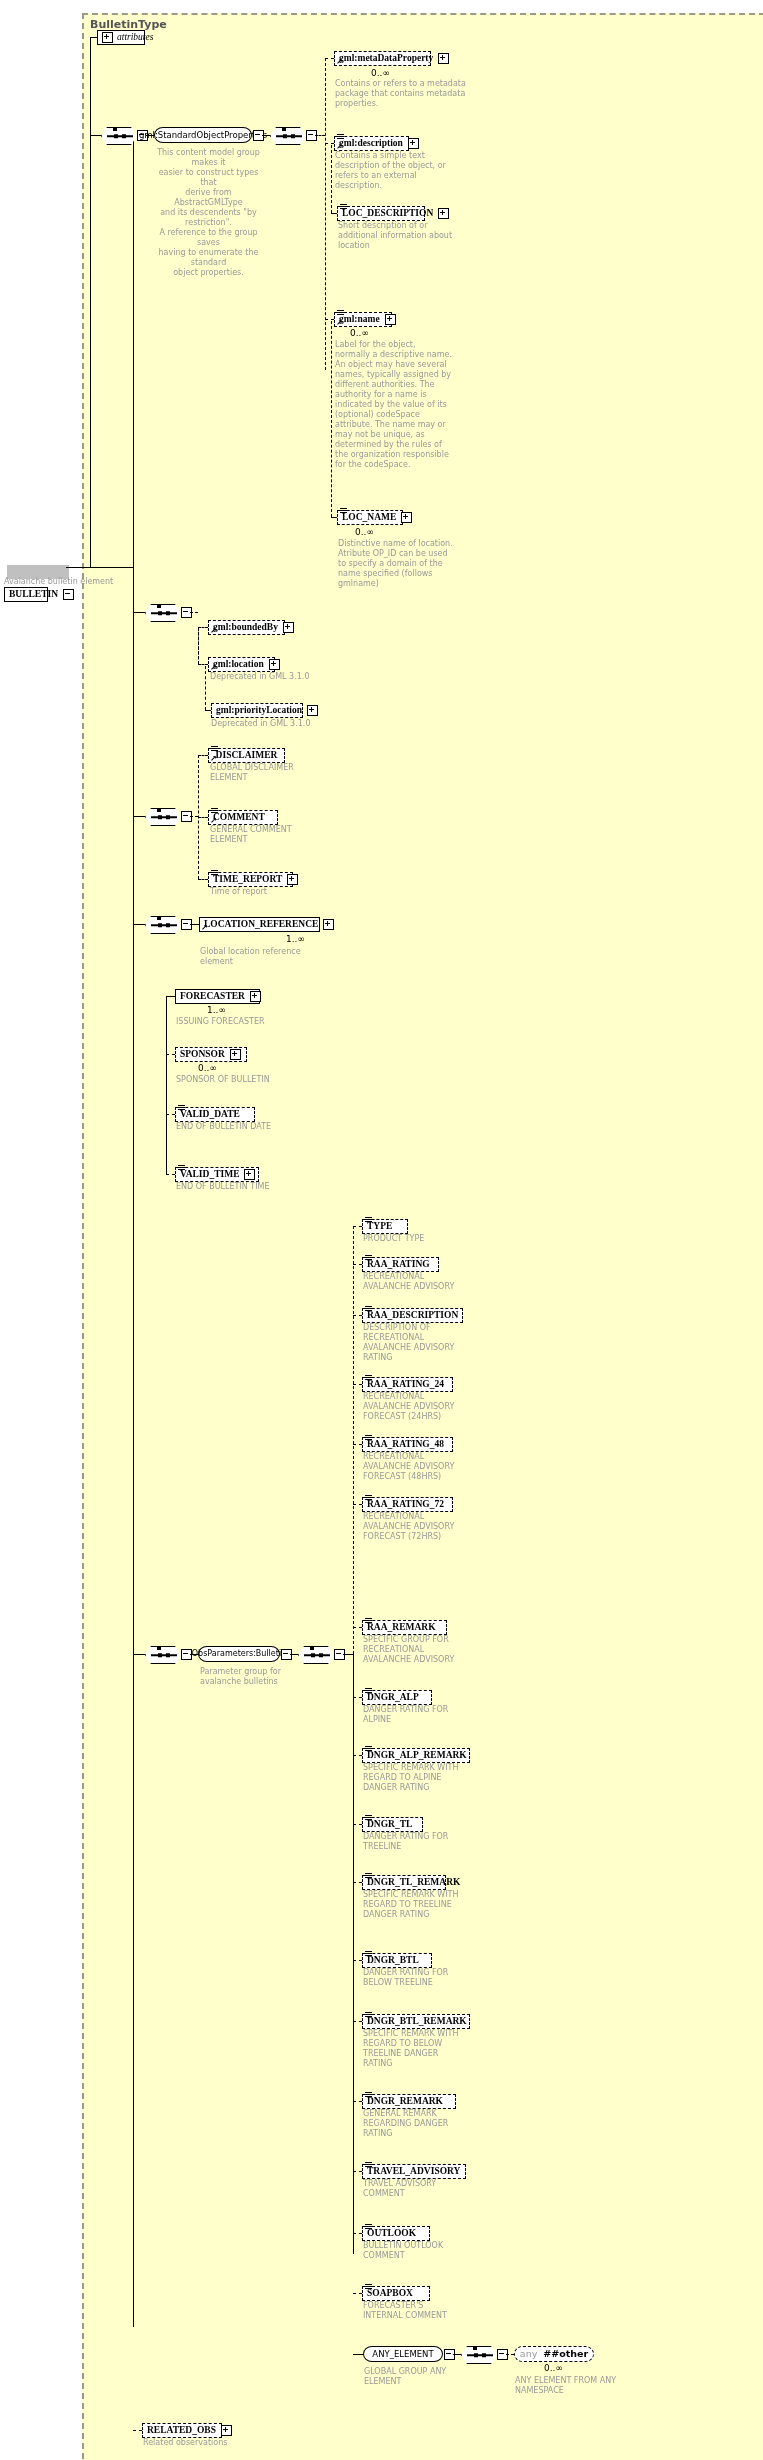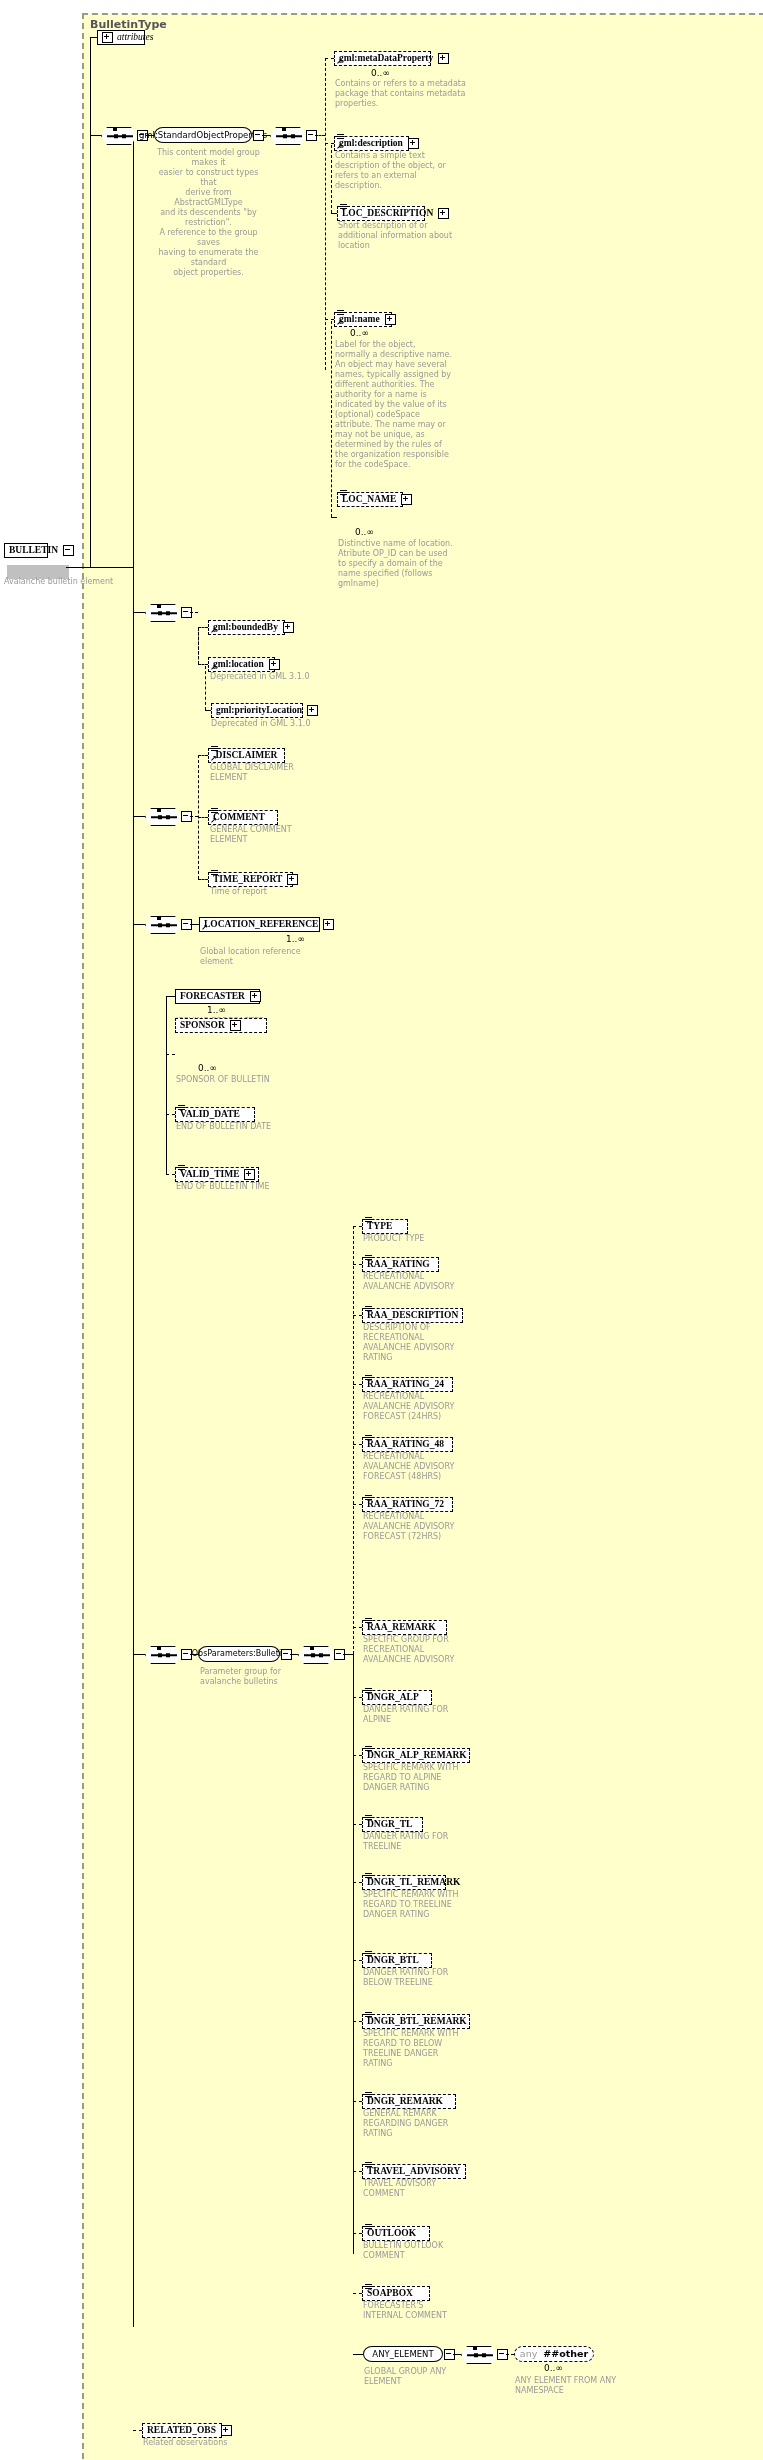--- a/index.html
+++ b/index.html
@@ -76,21 +76,21 @@
 </style>
 </head>
 <body>
 
 <div id="page">
 
   <div class="type-box" style="left:82px;top:2px;width:679px;height:2452px;"></div>
   <div class="type-title" style="left:90px;top:7px;">BulletinType</div>
 
   <div class="root-sh" style="left:7px;top:554px;width:62px;height:14px;"></div>
-  <div class="node solid" style="left:4px;top:532px;width:44px;">
+  <div class="node solid" style="left:4px;top:576px;width:44px;">
     <span class="lbl">BULLETIN</span>
     <span class="exp"></span>
   </div>
   <div class="ann" style="left:4px;top:566px;width:110px;">Avalanche bulletin element</div>
 
   <div class="ln h" style="left:66px;top:556px;width:68px;"></div>
   <div class="ln v" style="left:133px;top:124px;height:2192px;"></div>
 
   <div class="node solid" style="left:97px;top:19px;width:48px;">
     <span class="exp plus" style="margin-left:0;margin-right:4px;"></span>
@@ -194,21 +194,21 @@
 authority for a name is
 indicated by the value of its
 (optional) codeSpace
 attribute.  The name may or
 may not be unique, as
 determined by the rules of
 the organization responsible
 for the codeSpace.</div>
   <div class="dl v" style="left:331px;top:310px;height:196px;"></div>
   <div class="dl h" style="left:331px;top:506px;width:6px;"></div>
-  <div class="node dashed" style="left:337px;top:481px;width:66px;">
+  <div class="node dashed" style="left:337px;top:499px;width:66px;">
     <span class="eq-ic">
         <i></i>
         <i></i>
         <i></i>
       </span>
     <span class="lbl">LOC_NAME</span>
     <span class="exp plus"></span>
   </div>
   <div class="card" style="left:355px;top:516px;">0..∞</div>
   <div class="ann" style="left:338px;top:528px;width:125px;">Distinctive name of location.
@@ -325,21 +325,21 @@
   <div class="ln v" style="left:166px;top:985px;height:178px;"></div>
   <div class="ln h" style="left:166px;top:985px;width:9px;"></div>
   <div class="node solid" style="left:175px;top:978px;width:85px;">
     <span class="lbl">FORECASTER</span>
     <span class="exp plus"></span>
   </div>
   <div class="card" style="left:207px;top:994px;">1..∞</div>
   <div class="ann" style="left:176px;top:1006px;width:140px;">ISSUING FORECASTER</div>
 
   <div class="dl h" style="left:166px;top:1043px;width:9px;"></div>
-  <div class="node dashed" style="left:175px;top:1007px;width:92px;">
+  <div class="node dashed" style="left:175px;top:1036px;width:72px;">
     <span class="lbl">SPONSOR</span>
     <span class="exp plus"></span>
   </div>
   <div class="card" style="left:198px;top:1052px;">0..∞</div>
   <div class="ann" style="left:176px;top:1064px;width:140px;">SPONSOR OF BULLETIN</div>
 
   <div class="dl h" style="left:166px;top:1103px;width:9px;"></div>
   <div class="node dashed" style="left:175px;top:1096px;width:80px;">
     <span class="eq-ic">
         <i></i>

